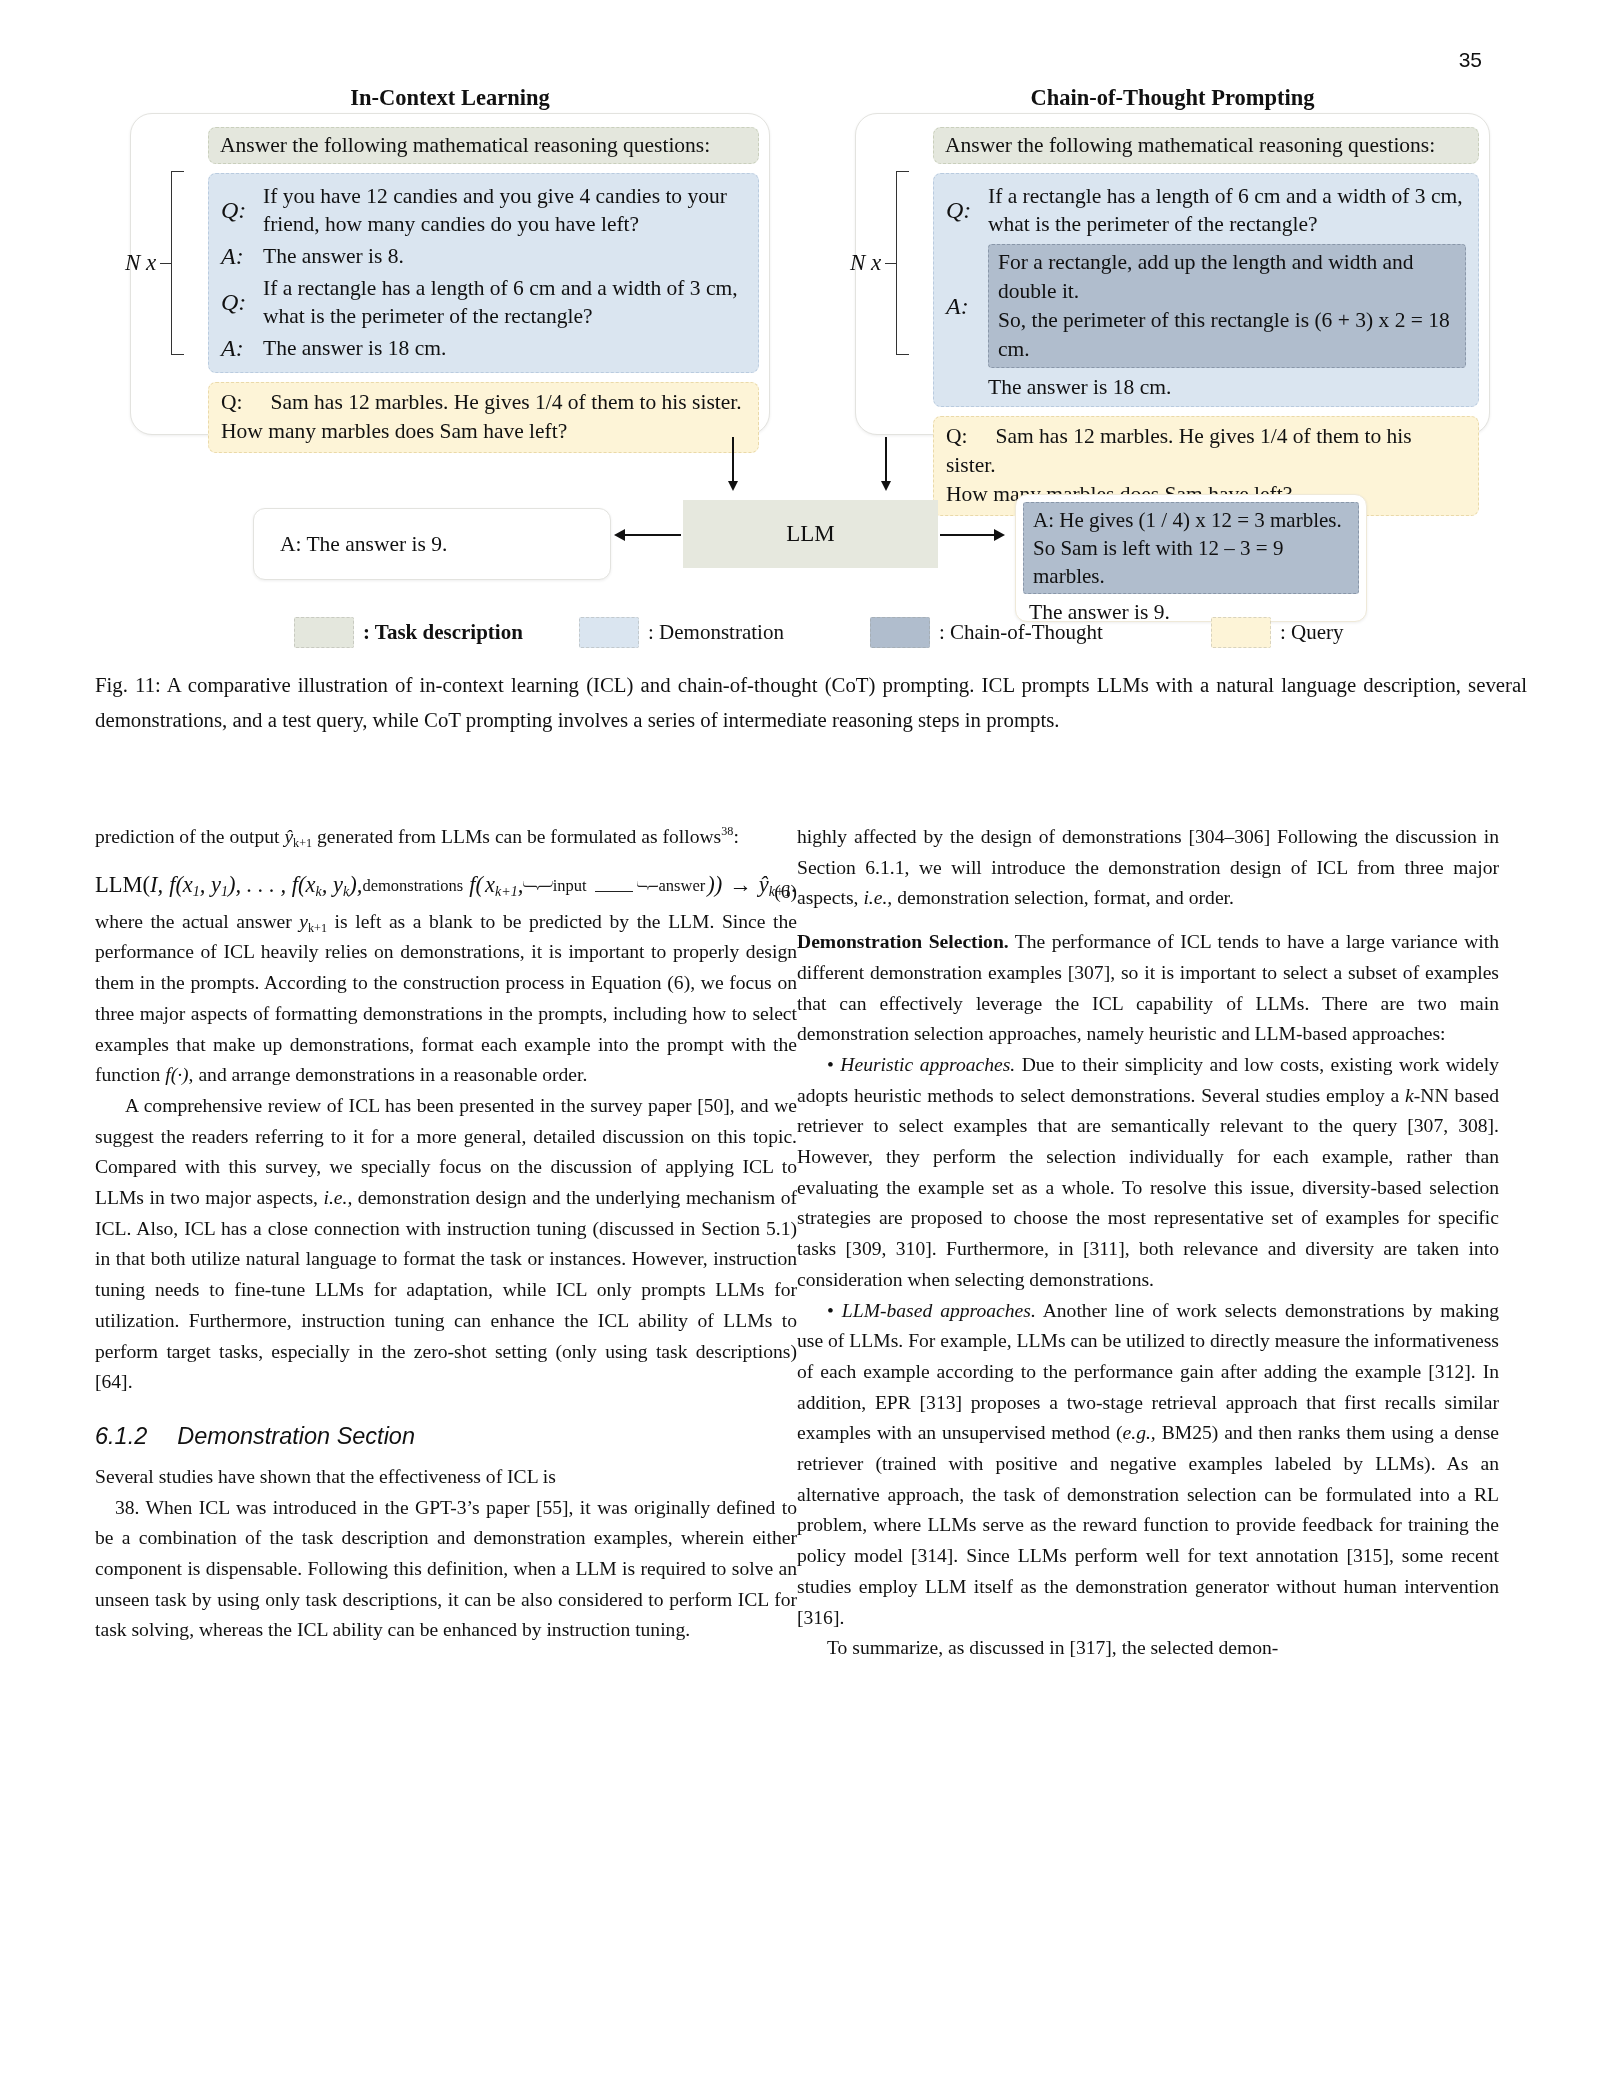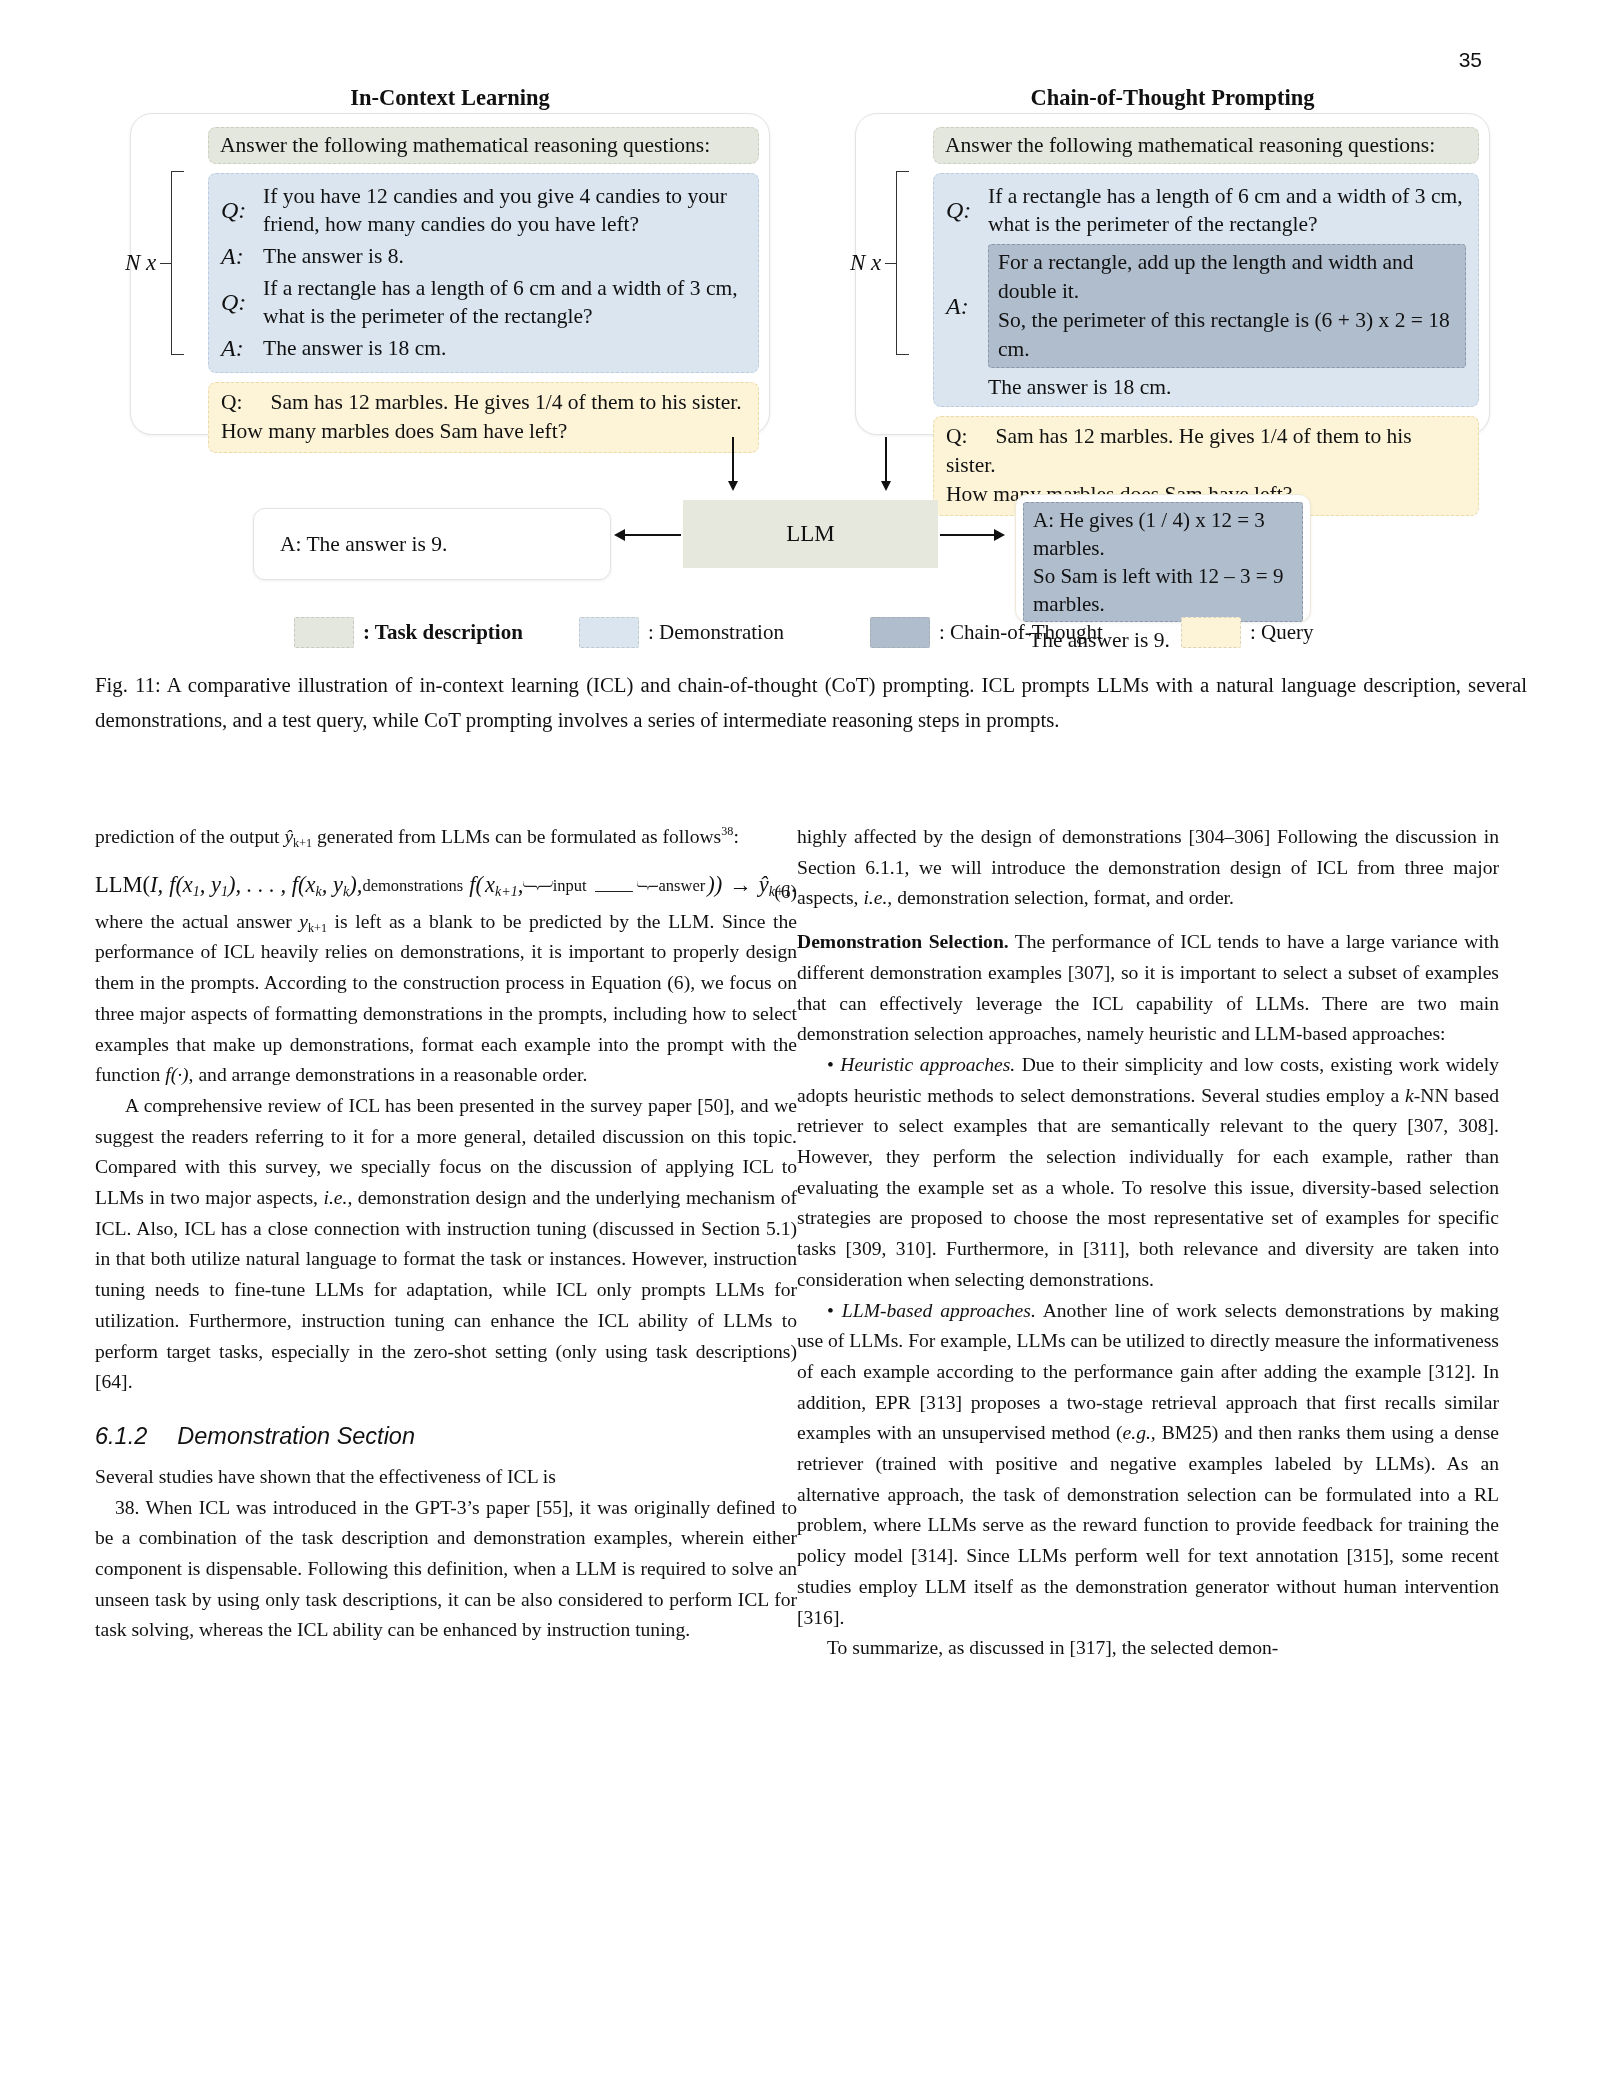--- a/index.html
+++ b/index.html
@@ -24,21 +24,21 @@
   .demo-final{font-size:21.5px;margin:7px 0 0 42px;}
   .q-label{margin-right:28px;}
   .nx{position:absolute;top:87px;height:182px;display:flex;align-items:center;}
   .nx-icl{left:30px;width:78px;}
   .nx-cot{left:755px;width:78px;}
   .nx-label{font-size:23px;white-space:nowrap;}
   .nx-conn{width:11px;border-top:1.6px solid #333;margin:0 0 0 4px;}
   .nx-bracket{width:12px;height:100%;border-left:1.6px solid #333;border-top:1.6px solid #333;border-bottom:1.6px solid #333;}
   .llm-box{position:absolute;left:588px;top:415px;width:255px;height:68px;background:#e6e8de;font-size:23px;text-align:center;line-height:68px;}
   .ans-left{position:absolute;left:158px;top:423px;width:358px;height:72px;background:#fff;border:1.5px solid #e3e3df;border-radius:12px;box-sizing:border-box;padding-left:26px;font-size:21.5px;line-height:70px;box-shadow:0 1px 3px rgba(0,0,0,.07);}
-  .ans-right{position:absolute;left:920px;top:409px;width:296px;height:128px;background:#fff;border:1.5px solid #efe9d8;border-radius:12px;box-sizing:border-box;padding:7px;box-shadow:0 1px 3px rgba(0,0,0,.07);}
+  .ans-right{position:absolute;left:920px;top:409px;width:352px;height:128px;background:#fff;border:1.5px solid #efe9d8;border-radius:12px;box-sizing:border-box;padding:7px;box-shadow:0 1px 3px rgba(0,0,0,.07);}
   .ans-right .cot-box{border-radius:3px;line-height:28px;font-size:21px;}
   .ans-final{font-size:21.5px;margin:6px 0 0 6px;}
   .arrow-v{position:absolute;width:0;border-left:2px solid #111;}
   .arrow-v:after{content:"";position:absolute;left:-6px;bottom:-9px;border:5px solid transparent;border-top:10px solid #111;}
   .arrow-h{position:absolute;height:0;border-top:2px solid #111;}
   .arrow-h.to-left:before{content:"";position:absolute;left:-9px;top:-7px;border:6px solid transparent;border-right:11px solid #111;}
   .arrow-h.to-right:after{content:"";position:absolute;right:-9px;top:-7px;border:6px solid transparent;border-left:11px solid #111;}
   .legend-item{position:absolute;top:532px;display:flex;align-items:center;}
   .swatch{width:60px;height:31px;border-radius:2px;border:1px dashed rgba(150,150,140,.35);box-sizing:border-box;}
   .legend-label{font-size:21px;margin-left:9px;white-space:nowrap;}
@@ -159,21 +159,21 @@
     <span class="legend-label">: Task description</span>
   </div>
   <div class="legend-item" style="left:484px;">
     <span class="swatch" style="background: rgb(218, 229, 240);"></span>
     <span class="legend-label">: Demonstration</span>
   </div>
   <div class="legend-item" style="left:775px;">
     <span class="swatch" style="background: rgb(176, 189, 205);"></span>
     <span class="legend-label">: Chain-of-Thought</span>
   </div>
-  <div class="legend-item" style="left:1086px;">
+  <div class="legend-item" style="left:1116px;">
     <span class="swatch" style="background: rgb(253, 244, 215);"></span>
     <span class="legend-label">: Query</span>
   </div>
 </div>
 
 <p class="caption">Fig. 11: A comparative illustration of in-context learning (ICL) and chain-of-thought (CoT) prompting. ICL prompts LLMs with a natural language description, several demonstrations, and a test query, while CoT prompting involves a series of intermediate reasoning steps in prompts.</p>
 
 <div class="cols">
 
   <div class="col">

